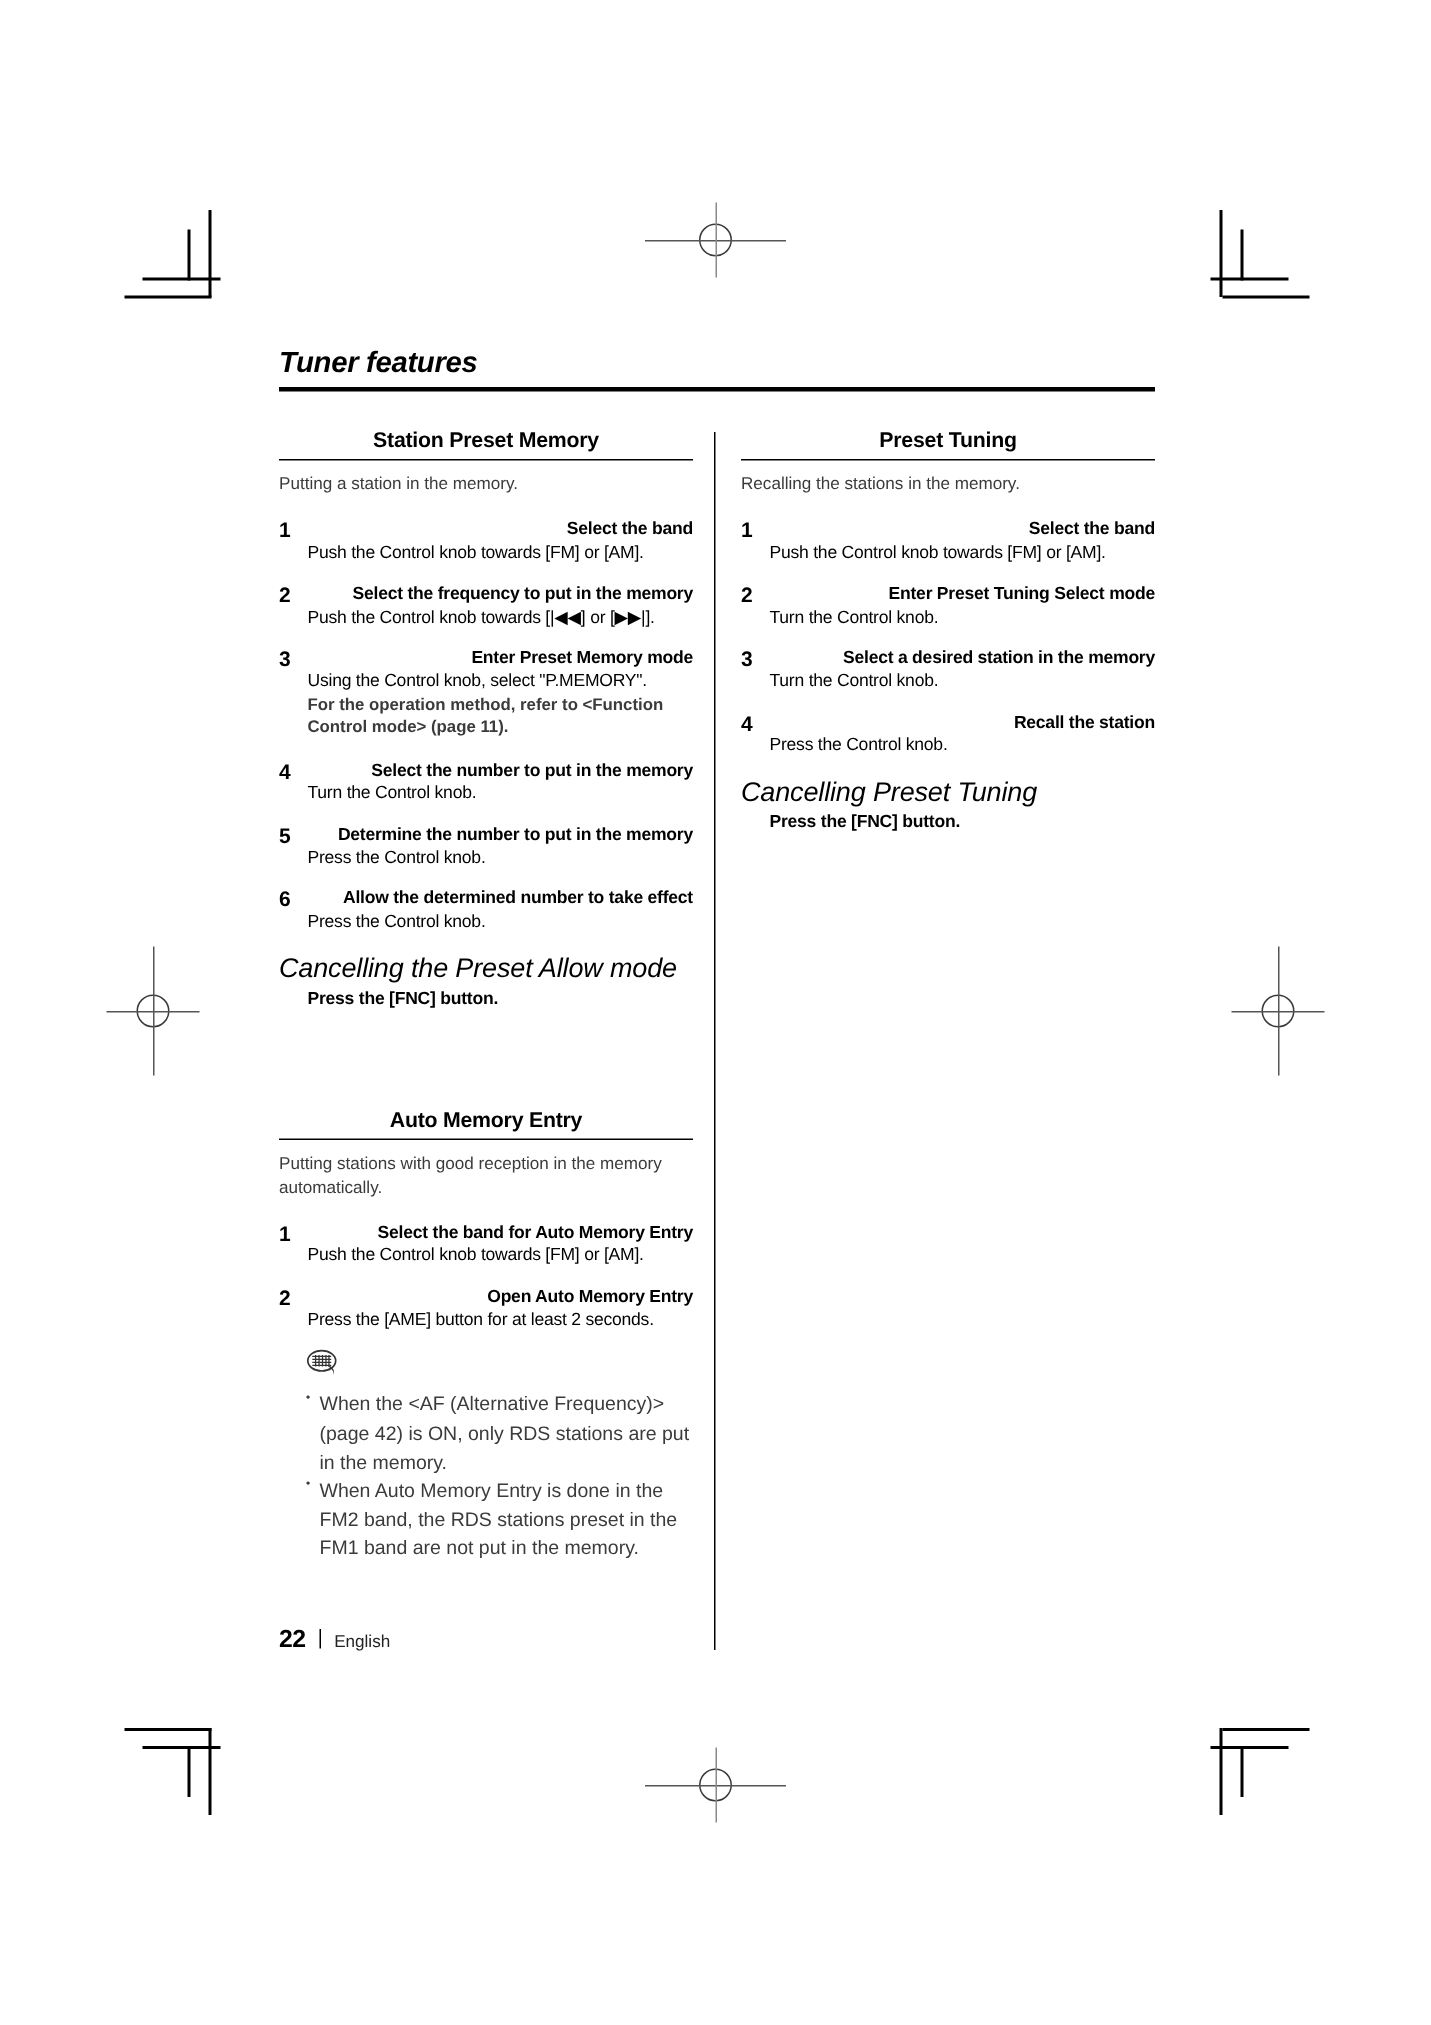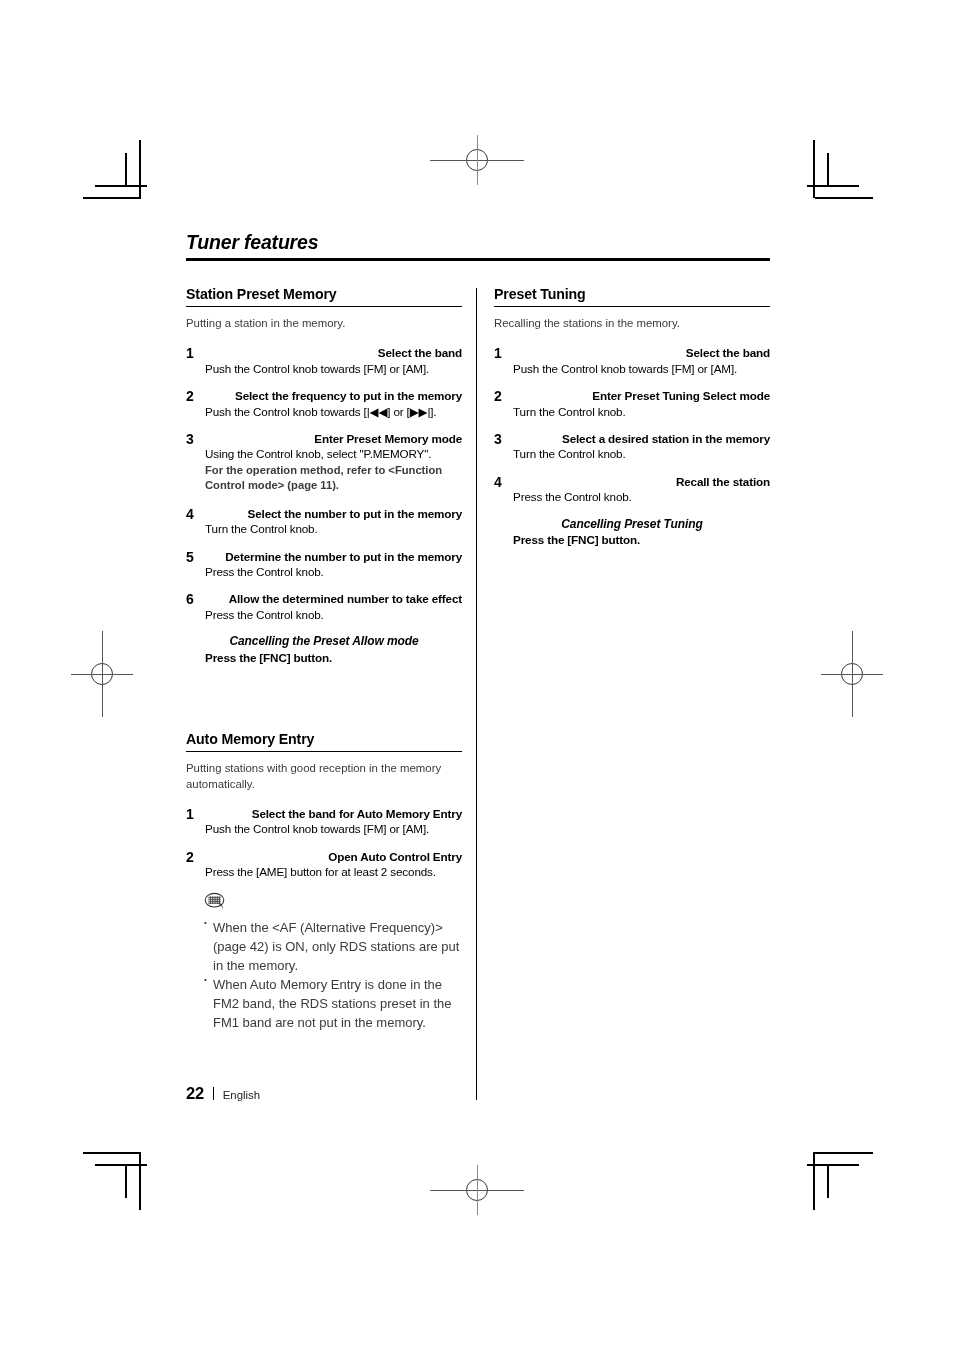--- a/index.html
+++ b/index.html
@@ -71,20 +71,21 @@
     background: #000;
     height: 812px;
   }
 
   .sec-title {
     font-size: 14.2px;
     font-weight: bold;
     letter-spacing: -0.15px;
     margin: 0 0 3px 0;
     line-height: 1.2;
+    text-align: center;
   }
   .sec-rule {
     height: 1px;
     background: #000;
     margin-bottom: 9px;
   }
   .sec-intro {
     font-size: 11.4px;
     color: #3b3b3b;
     line-height: 1.38;
@@ -119,26 +120,25 @@
   .step-note {
     font-size: 11.2px;
     font-weight: bold;
     color: #3b3b3b;
     line-height: 1.38;
     margin-top: 1px;
   }
 
   .cancel-block { margin-bottom: 12px; }
   .cancel-title {
-    font-size: 12px;
-    font-weight: bold;
+    font-size: 18px;
+    font-weight: normal;
     font-style: italic;
     line-height: 1.3;
     letter-spacing: -0.1px;
-    text-align: center;
   }
   .cancel-text {
     font-size: 11.7px;
     font-weight: bold;
     line-height: 1.32;
     padding-left: 19px;
     letter-spacing: -0.15px;
   }
 
   .sec-spacer { height: 54px; }
@@ -320,21 +320,21 @@
           <div class="step-num">1</div>
           <div class="step-body">
             <div class="step-head">Select the band for Auto Memory Entry</div>
             <div class="step-sub">Push the Control knob towards [FM] or [AM].</div>
           </div>
         </div>
 
         <div class="step">
           <div class="step-num">2</div>
           <div class="step-body">
-            <div class="step-head">Open Auto Control Entry</div>
+            <div class="step-head">Open Auto Memory Entry</div>
             <div class="step-sub">Press the [AME] button for at least 2 seconds.</div>
           </div>
         </div>
 
         <div class="note-block">
           <div class="note-icon">
             <svg width="22" height="20" viewBox="0 0 22 20" aria-hidden="true">
               <ellipse cx="10.5" cy="8.2" rx="9.3" ry="6.8" fill="#ffffff" stroke="#333333" stroke-width="1.1"></ellipse>
               <path d="M15.4 12.6 C17.6 13.4 18.6 15.2 18.0 17.0 C18.6 15.0 17.6 13.6 16.2 13.0 Z" fill="#333333"></path>
               <path d="M14.6 12.0 C17.4 13.2 18.9 15.6 18.1 17.6 C19.4 15.2 18.2 12.8 16.0 11.6 Z" fill="#333333"></path>

